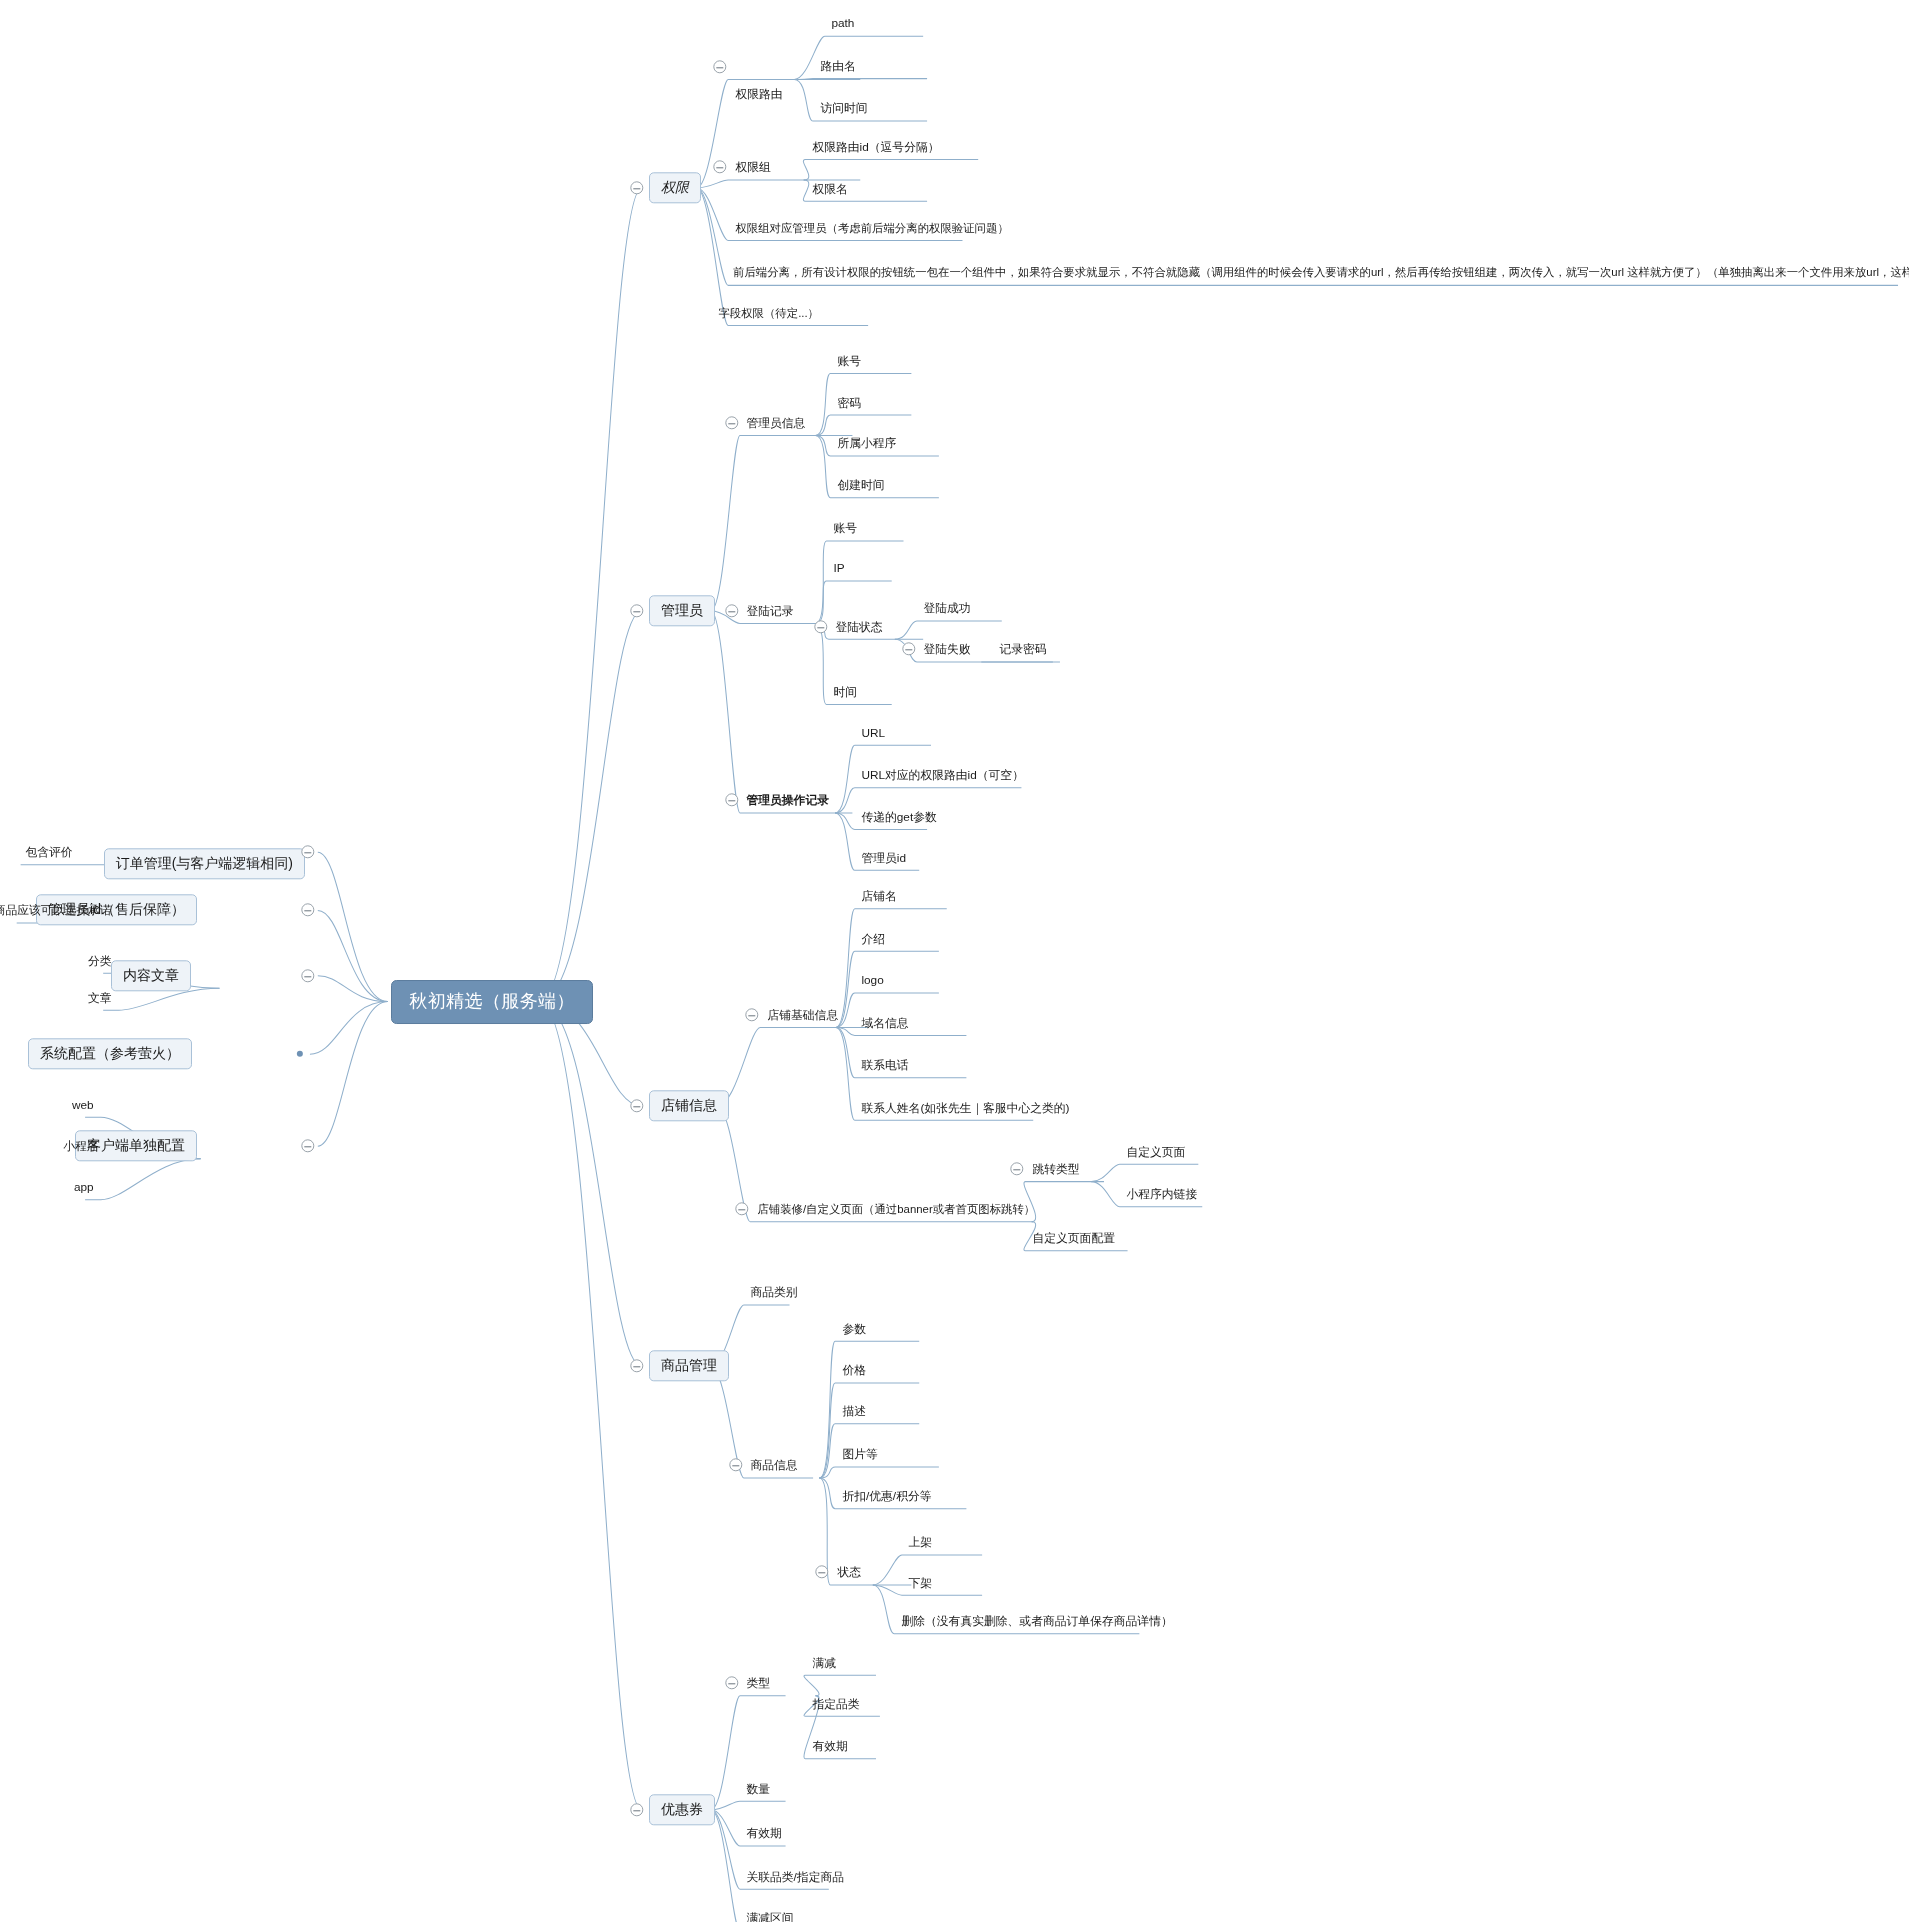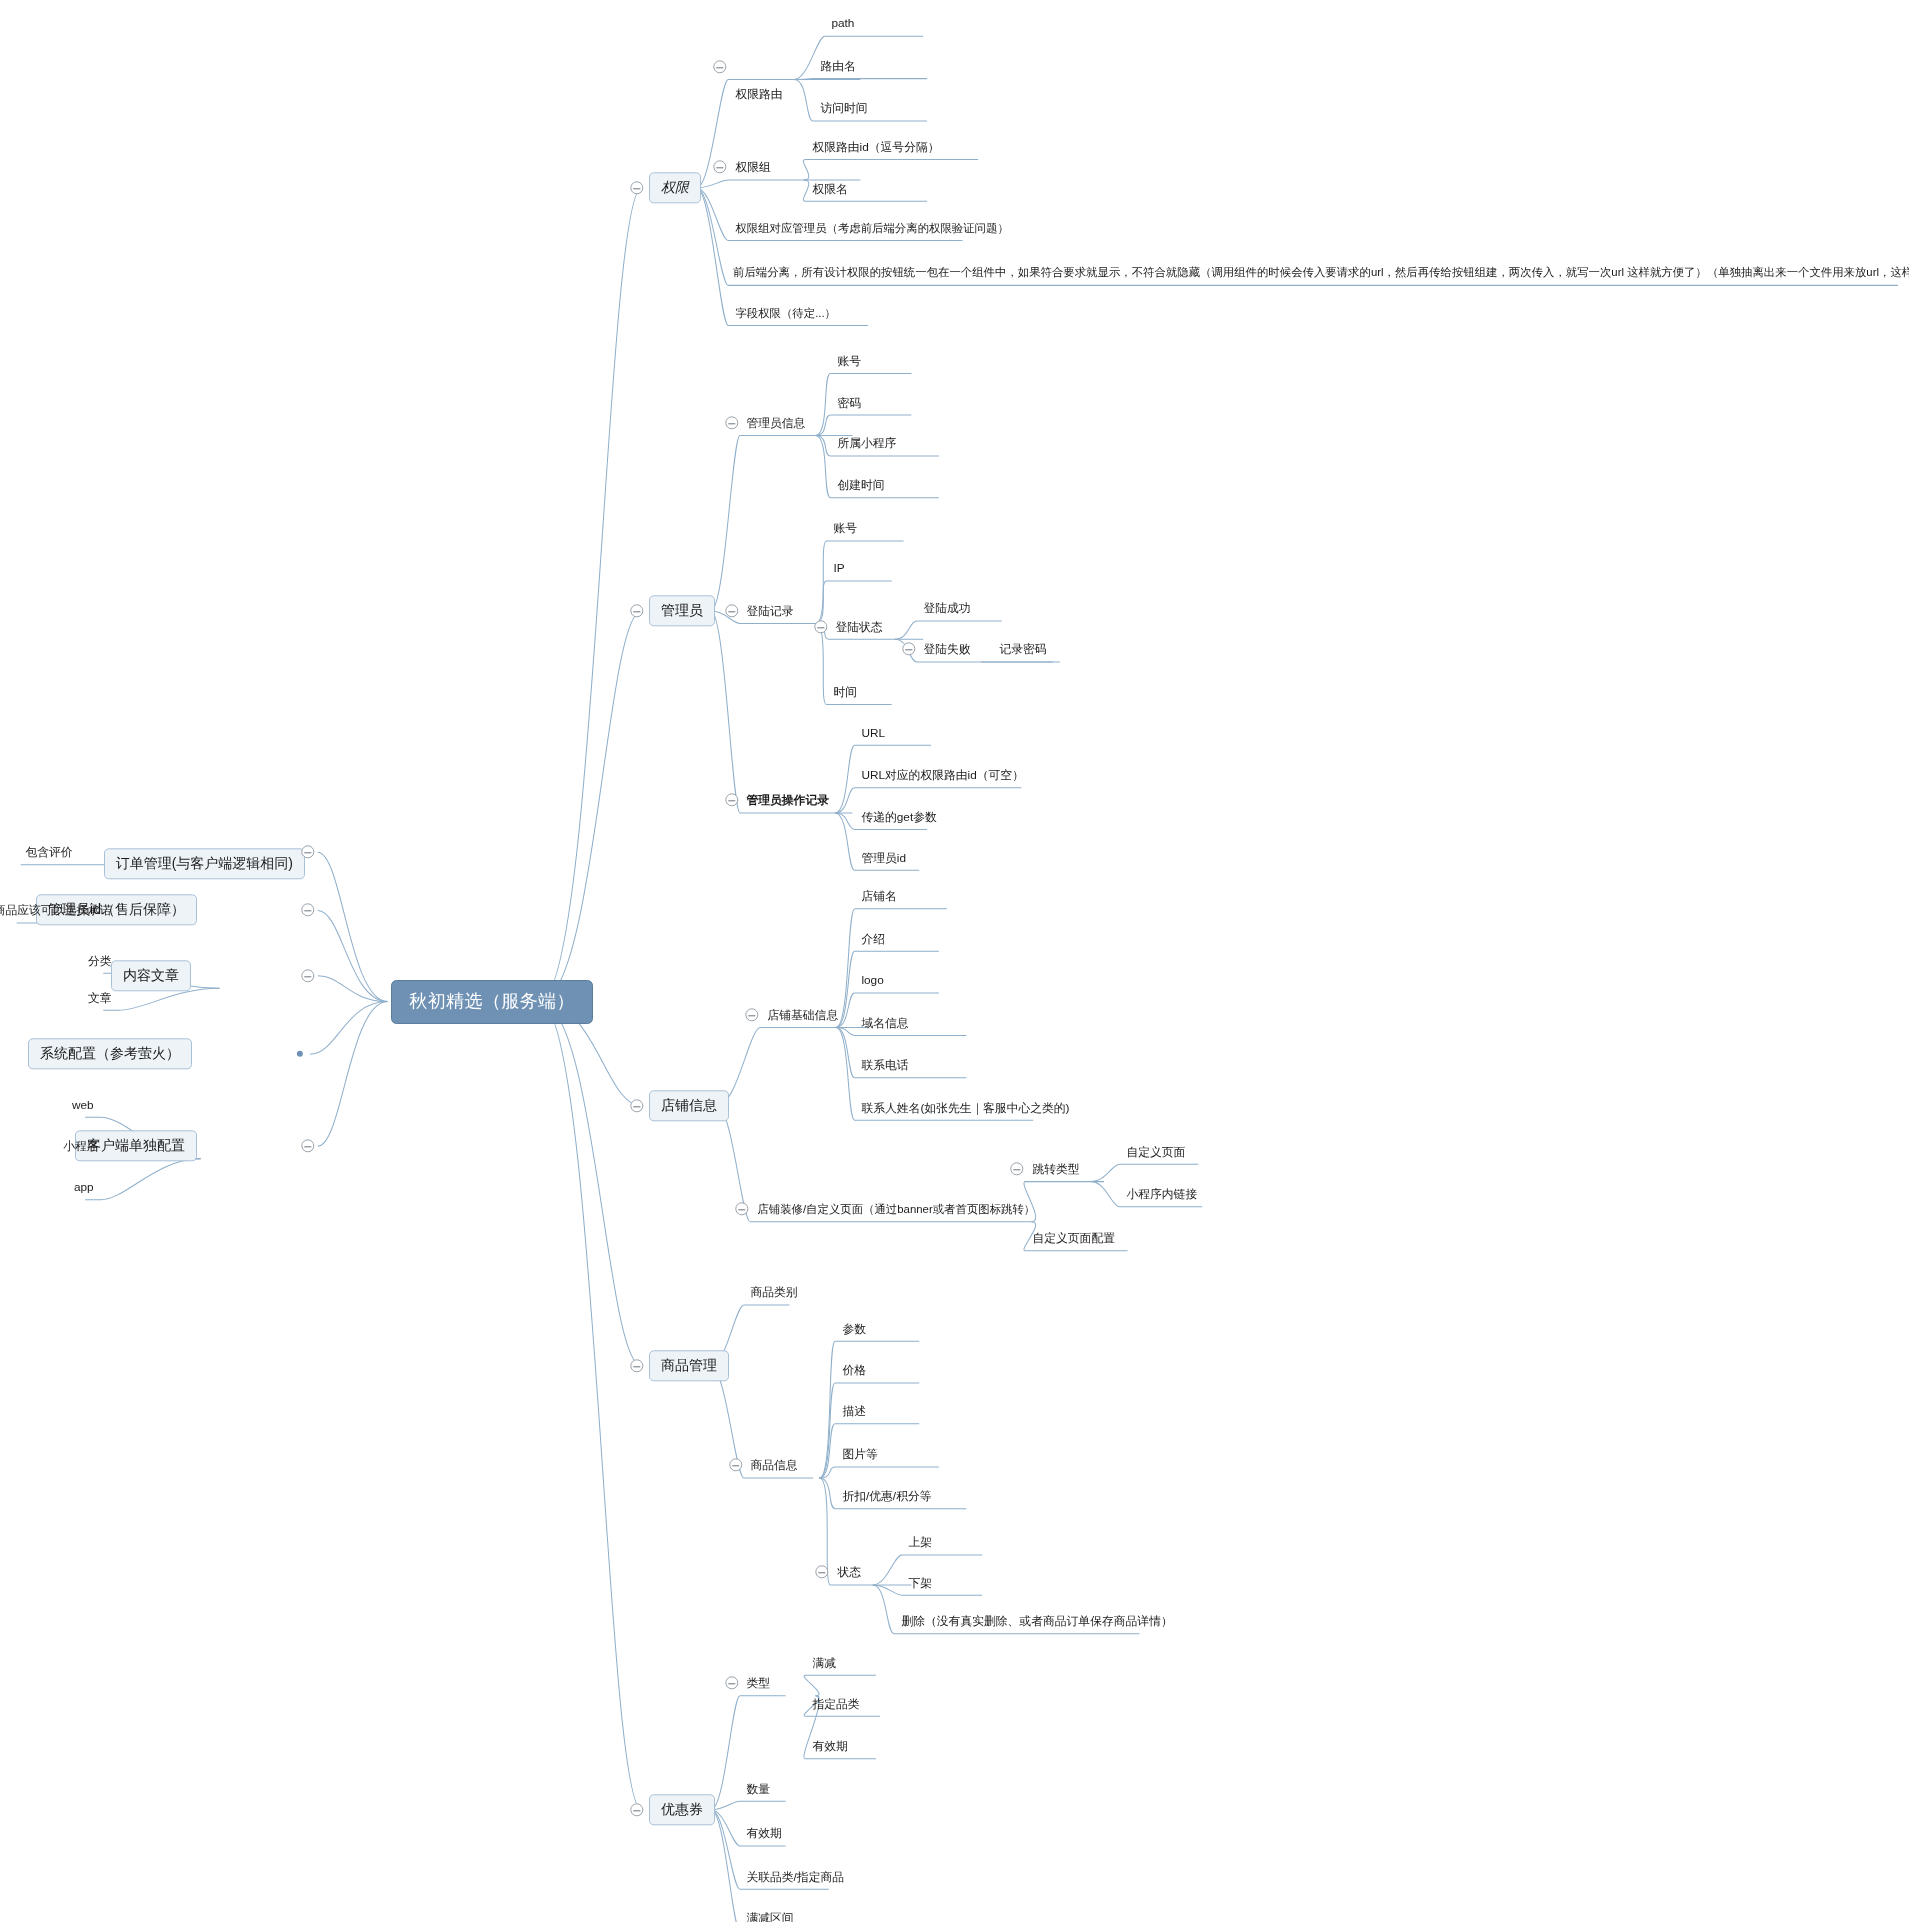--- a/index.html
+++ b/index.html
@@ -177,21 +177,21 @@
       <div class="node topic" style="top: 1366px; left: 649px;">商品管理</div>
       <div class="toggle" style="left: 637px; top: 1366px;"></div>
       <div class="node topic" style="top: 1810px; left: 649px;">优惠券</div>
       <div class="toggle" style="left: 637px; top: 1810px;"></div>
       <div class="node leaf" style="top: 67px; left: 733px; margin-top: 27px;">权限路由</div>
       <div class="toggle" style="left: 720px; top: 67px;"></div>
       <div class="node leaf" style="top: 167px; left: 733px;">权限组</div>
       <div class="toggle" style="left: 720px; top: 167px;"></div>
       <div class="node leaf small" style="top: 228px; left: 733px;">权限组对应管理员（考虑前后端分离的权限验证问题）</div>
       <div class="node note" style="top: 273px; left: 733px;">前后端分离，所有设计权限的按钮统一包在一个组件中，如果符合要求就显示，不符合就隐藏（调用组件的时候会传入要请求的url，然后再传给按钮组建，两次传入，就写一次url 这样就方便了）（单独抽离出来一个文件用来放url，这样就改一次就行）。菜单列表单独循环渲染</div>
-      <div class="node leaf small" style="top: 313px; left: 733px; text-align: right;">字段权限（待定...）</div>
+      <div class="node leaf small" style="top: 313px; left: 716px; text-align: right;">字段权限（待定...）</div>
       <div class="node leaf" style="top: 423px; left: 744px;">管理员信息</div>
       <div class="toggle" style="left: 732px; top: 423px;"></div>
       <div class="node leaf" style="top: 611px; left: 744px;">登陆记录</div>
       <div class="toggle" style="left: 732px; top: 611px;"></div>
       <div class="node leaf" style="top: 800px; left: 744px; font-weight: bold;">管理员操作记录</div>
       <div class="toggle" style="left: 732px; top: 800px;"></div>
       <div class="node leaf" style="top: 1015px; left: 765px;">店铺基础信息</div>
       <div class="toggle" style="left: 752px; top: 1015px;"></div>
       <div class="node leaf small" style="top: 1209px; left: 755px; text-align: right;">店铺装修/自定义页面（通过banner或者首页图标跳转）</div>
       <div class="toggle" style="left: 742px; top: 1209px;"></div>

